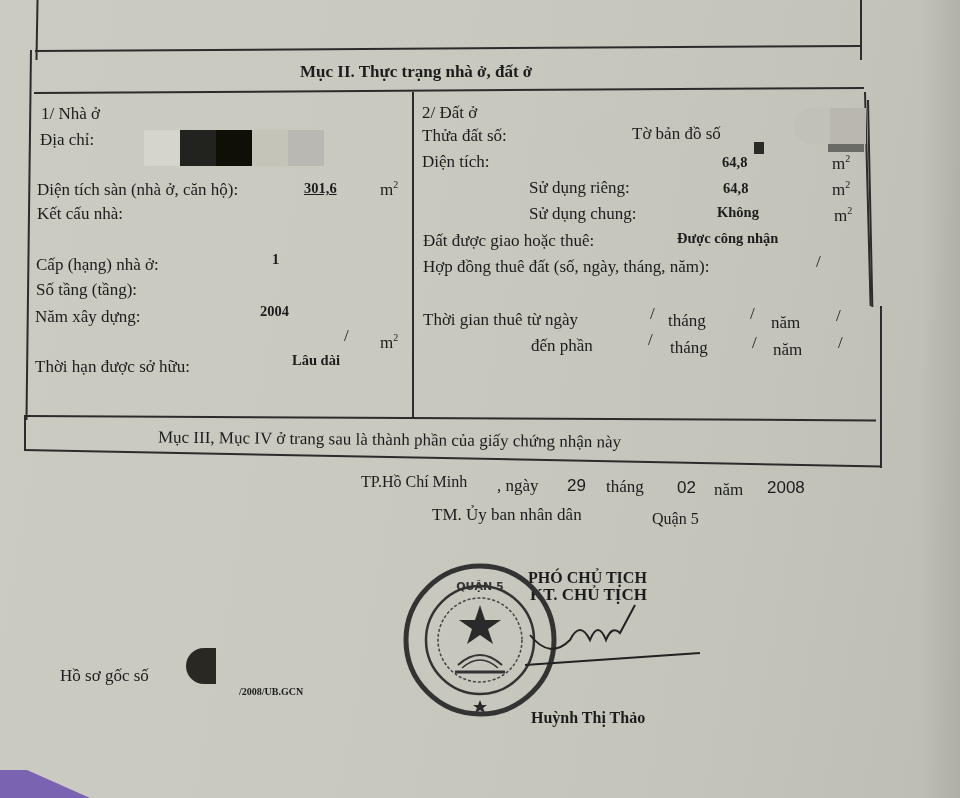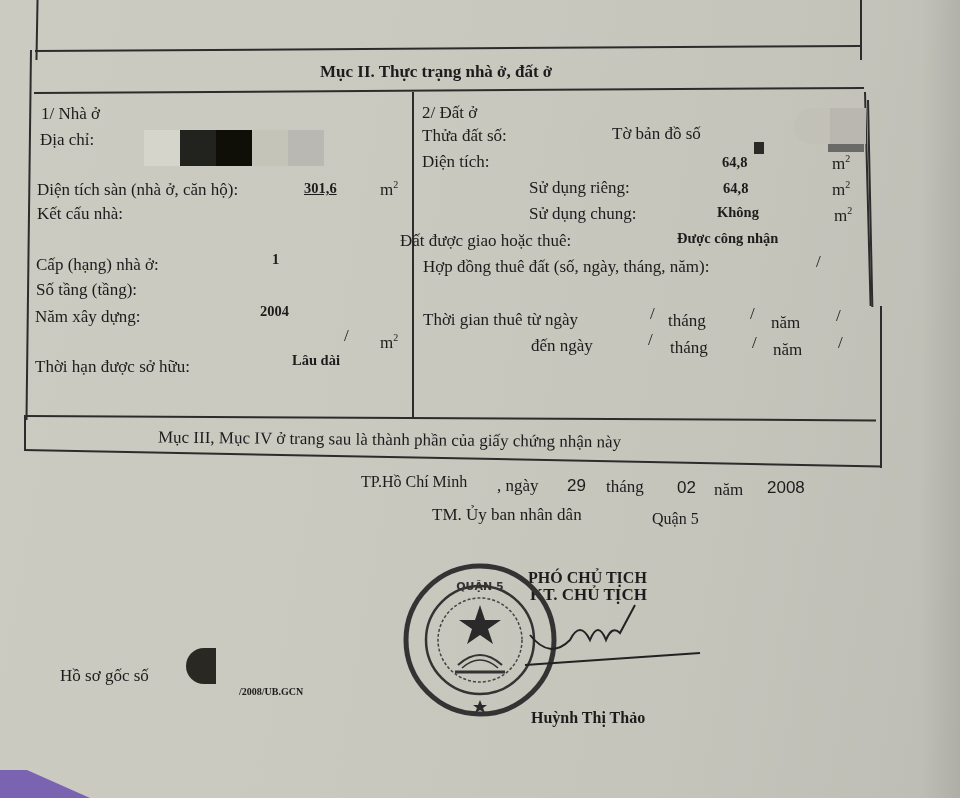--- a/index.html
+++ b/index.html
@@ -44,21 +44,21 @@
   <div class="line" style="left:34px; top:92px; width:830px; height:1.5px; transform:rotate(-0.35deg); transform-origin:left;"></div>
   <div class="line" style="left:30px; top:50px; width:1.5px; height:370px; transform:rotate(0.7deg); transform-origin:top;"></div>
   <div class="line" style="left:864px; top:92px; width:1.5px; height:214px; transform:rotate(-1.5deg); transform-origin:top;"></div>
   <div class="line" style="left:867px; top:100px; width:1.5px; height:207px; transform:rotate(-1.2deg); transform-origin:top;"></div>
   <div class="line" style="left:412px; top:92px; width:1.5px; height:326px;"></div>
   <div class="line" style="left:26px; top:415px; width:850px; height:1.5px; transform:rotate(0.3deg); transform-origin:left;"></div>
   <div class="line" style="left:24px; top:415px; width:1.5px; height:36px;"></div>
   <div class="line" style="left:24px; top:449px; width:858px; height:1.5px; transform:rotate(1.1deg); transform-origin:left;"></div>
   <div class="line" style="left:880px; top:306px; width:1.5px; height:162px;"></div>
 
-  <div class="txt title" style="left:320px; top:62px;">Mục II. Thực trạng nhà ở, đất ở</div>
+  <div class="txt title" style="left:300px; top:62px;">Mục II. Thực trạng nhà ở, đất ở</div>
 
   <div class="txt" style="left:41px; top:104px;">1/ Nhà ở</div>
   <div class="txt" style="left:40px; top:130px;">Địa chỉ:</div>
   <div>
     <div class="redact" style="left:144px; top:130px; width:36px; height:36px; background:#d6d5cb;"></div>
     <div class="redact" style="left:180px; top:130px; width:36px; height:36px; background:#22221f;"></div>
     <div class="redact" style="left:216px; top:130px; width:36px; height:36px; background:#0f0f07;"></div>
     <div class="redact" style="left:252px; top:130px; width:36px; height:36px; background:#c4c4b9;"></div>
     <div class="redact" style="left:288px; top:130px; width:36px; height:36px; background:#b9b8b2;"></div>
   </div>
@@ -79,54 +79,54 @@
 
   <div class="txt" style="left:344px; top:326px;">/</div>
   <div class="txt" style="left:380px; top:333px;"><span>m</span><sup>2</sup></div>
 
   <div class="txt" style="left:35px; top:357px;">Thời hạn được sở hữu:</div>
   <div class="txt val" style="left:292px; top:350px;">Lâu dài</div>
 
   <div class="txt" style="left:422px; top:103px;">2/  Đất ở</div>
   <div class="txt" style="left:422px; top:126px;">Thửa đất số:</div>
   <div class="redact" style="left:578px; top:118px; width:60px; height:44px; background:#c7c6bd; border-radius:22px;"></div>
-  <div class="txt" style="left:612px; top:124px;text-align:center;">Tờ bản đồ số</div>
+  <div class="txt" style="left:632px; top:124px;text-align:center;">Tờ bản đồ số</div>
   <div>
     <div class="redact" style="left:754px; top:142px; width:10px; height:12px; background:#2a2a27;"></div>
     <div class="redact" style="left:794px; top:108px; width:36px; height:36px; background:#c2c1b8; border-radius:18px 0 0 18px;"></div>
     <div class="redact" style="left:830px; top:108px; width:36px; height:36px; background:#b9b7b0;"></div>
     <div class="redact" style="left:828px; top:144px; width:36px; height:8px; background:#6a6a66;"></div>
   </div>
 
   <div class="txt" style="left:422px; top:152px;">Diện tích:</div>
   <div class="txt val" style="left:722px; top:152px;">64,8</div>
   <div class="txt" style="left:832px; top:154px;"><span>m</span><sup>2</sup></div>
 
   <div class="txt" style="left:529px; top:178px;">Sử dụng riêng:</div>
   <div class="txt val" style="left:723px; top:178px;">64,8</div>
   <div class="txt" style="left:832px; top:180px;"><span>m</span><sup>2</sup></div>
 
   <div class="txt" style="left:529px; top:204px;">Sử dụng chung:</div>
   <div class="txt val" style="left:717px; top:202px;">Không</div>
   <div class="txt" style="left:834px; top:206px;"><span>m</span><sup>2</sup></div>
 
-  <div class="txt" style="left:400px; top:231px;">Đất được giao hoặc thuê:</div>
+  <div class="txt" style="left:423px; top:231px;">Đất được giao hoặc thuê:</div>
   <div class="txt val" style="left:677px; top:228px;">Được công nhận</div>
 
   <div class="txt" style="left:423px; top:257px;">Hợp đồng thuê đất (số, ngày, tháng, năm):</div>
   <div class="txt" style="left:816px; top:252px;">/</div>
 
   <div class="txt" style="left:423px; top:310px;">Thời gian thuê từ ngày</div>
   <div class="txt" style="left:650px; top:304px;">/</div>
   <div class="txt" style="left:668px; top:311px;">tháng</div>
   <div class="txt" style="left:750px; top:304px;">/</div>
   <div class="txt" style="left:771px; top:313px;">năm</div>
   <div class="txt" style="left:836px; top:306px;">/</div>
 
-  <div class="txt" style="left:531px; top:336px;">đến ngày</div>
+  <div class="txt" style="left:531px; top:336px;">đến phần</div>
   <div class="txt" style="left:648px; top:330px;">/</div>
   <div class="txt" style="left:670px; top:338px;">tháng</div>
   <div class="txt" style="left:752px; top:333px;">/</div>
   <div class="txt" style="left:773px; top:340px;">năm</div>
   <div class="txt" style="left:838px; top:333px;">/</div>
 
   <div class="txt" style="left:158px; top:430px; transform:rotate(0.6deg);">Mục III, Mục IV ở trang sau là thành phần của giấy chứng nhận này</div>
 
   <div class="txt" style="left:361px; top:472px; font-size:16px;">TP.Hồ Chí Minh</div>
   <div class="txt" style="left:497px; top:476px;">, ngày</div>

